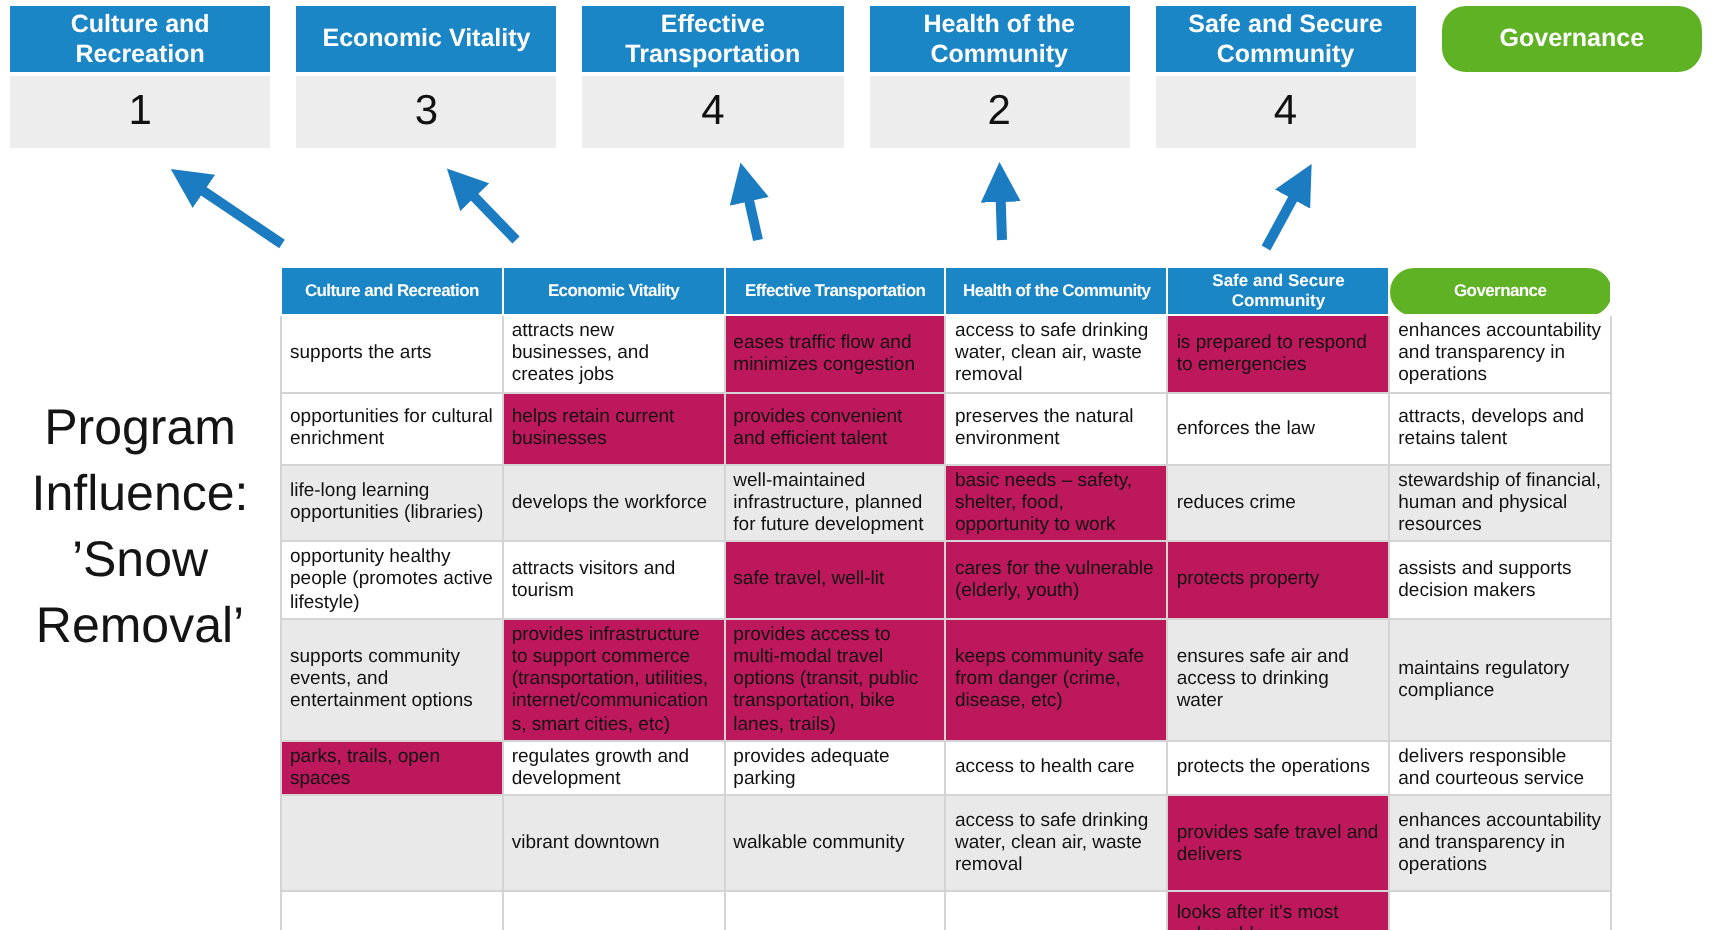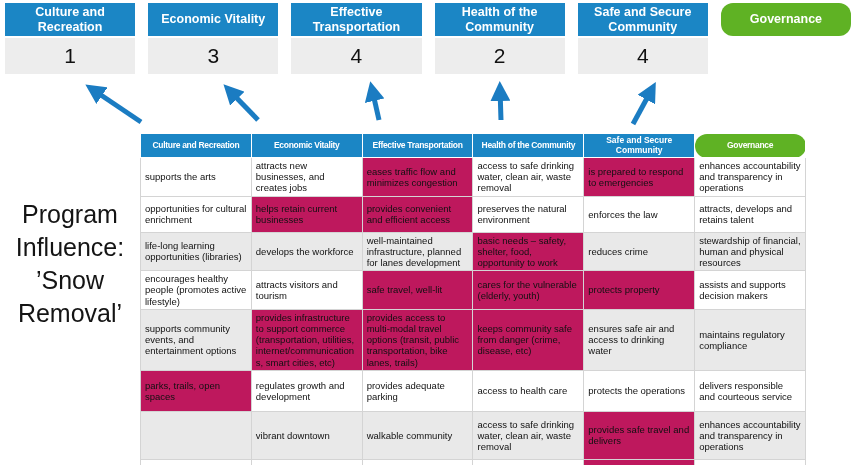--- a/index.html
+++ b/index.html
@@ -34,21 +34,21 @@
   .matrix td { border:1px solid #D4D4D4; font-size:9.5px; line-height:1.18;
     padding:2px 4px; vertical-align:middle; color:#111; background:#fff;
     overflow-wrap:break-word; }
   .matrix tr.shaded td { background:#E9E9E9; }
   .matrix tr td.hl { background:#be185d; }
   .matrix tbody tr:nth-child(1){ height:37px; }
   .matrix tbody tr:nth-child(2){ height:36px; }
   .matrix tbody tr:nth-child(3){ height:37px; }
   .matrix tbody tr:nth-child(4){ height:27px; }
   .matrix tbody tr:nth-child(5){ height:60px; }
-  .matrix tbody tr:nth-child(6){ height:41px;padding-left:41px; }
+  .matrix tbody tr:nth-child(6){ height:27px;padding-left:41px; }
   .matrix tbody tr:nth-child(7){ height:48px; }
   .matrix tbody tr:nth-child(8){ height:33px; }
 </style>
 </head>
 <body>
 
 <div class="slide">
 
   <div class="scoreboard">
       <div class="sb-col">
@@ -107,35 +107,35 @@
           <td>supports the arts</td>
           <td>attracts new businesses, and creates jobs</td>
           <td class="hl">eases traffic flow and minimizes congestion</td>
           <td>access to safe drinking water, clean air, waste removal</td>
           <td class="hl">is prepared to respond to emergencies</td>
           <td>enhances accountability and transparency in operations</td>
         </tr>
         <tr>
           <td>opportunities for cultural enrichment</td>
           <td class="hl">helps retain current businesses</td>
-          <td class="hl">provides convenient and efficient access</td>
+          <td class="hl">provides convenient and efficient talent</td>
           <td>preserves the natural environment</td>
           <td>enforces the law</td>
           <td>attracts, develops and retains talent</td>
         </tr>
         <tr class="shaded">
           <td>life-long learning opportunities (libraries)</td>
           <td>develops the workforce</td>
-          <td>well-maintained infrastructure, planned for lanes development</td>
+          <td>well-maintained infrastructure, planned for future development</td>
           <td class="hl">basic needs – safety, shelter, food, opportunity to work</td>
           <td>reduces crime</td>
           <td>stewardship of financial, human and physical resources</td>
         </tr>
         <tr>
-          <td>encourages healthy people (promotes active lifestyle)</td>
+          <td>opportunity healthy people (promotes active lifestyle)</td>
           <td>attracts visitors and tourism</td>
           <td class="hl">safe travel, well-lit</td>
           <td class="hl">cares for the vulnerable (elderly, youth)</td>
           <td class="hl">protects property</td>
           <td>assists and supports decision makers</td>
         </tr>
         <tr class="shaded">
           <td>supports community events, and entertainment options</td>
           <td class="hl">provides infrastructure to support commerce (transportation, utilities, internet/communications, smart cities, etc)</td>
           <td class="hl">provides access to multi-modal travel options (transit, public transportation, bike lanes, trails)</td>

